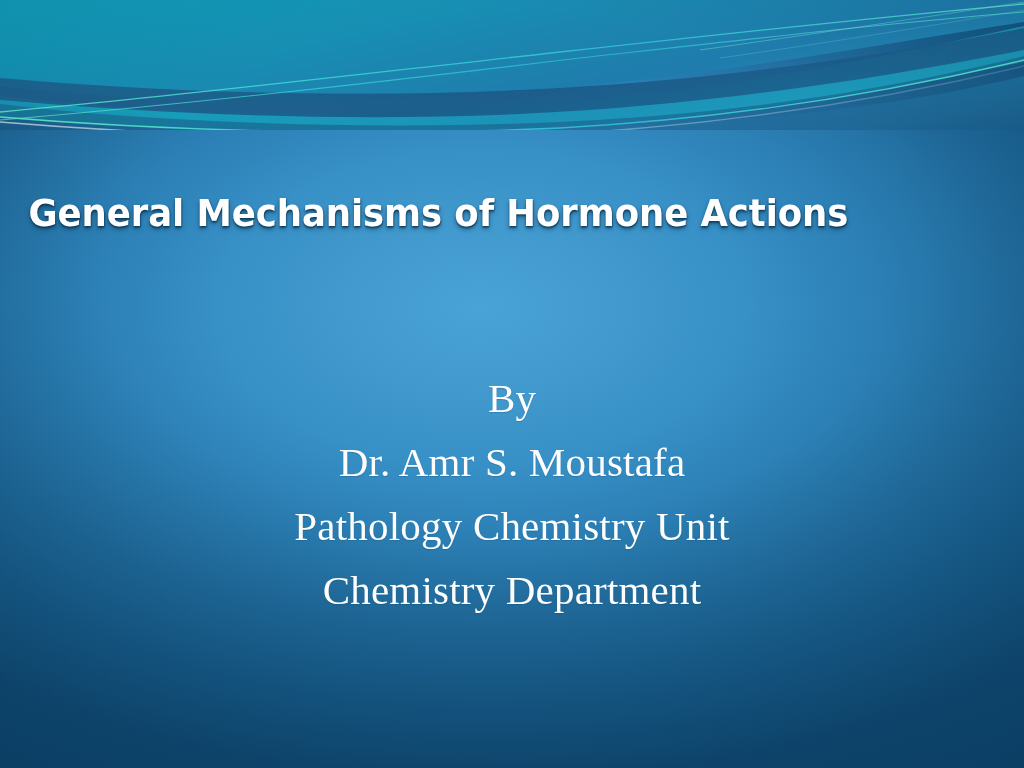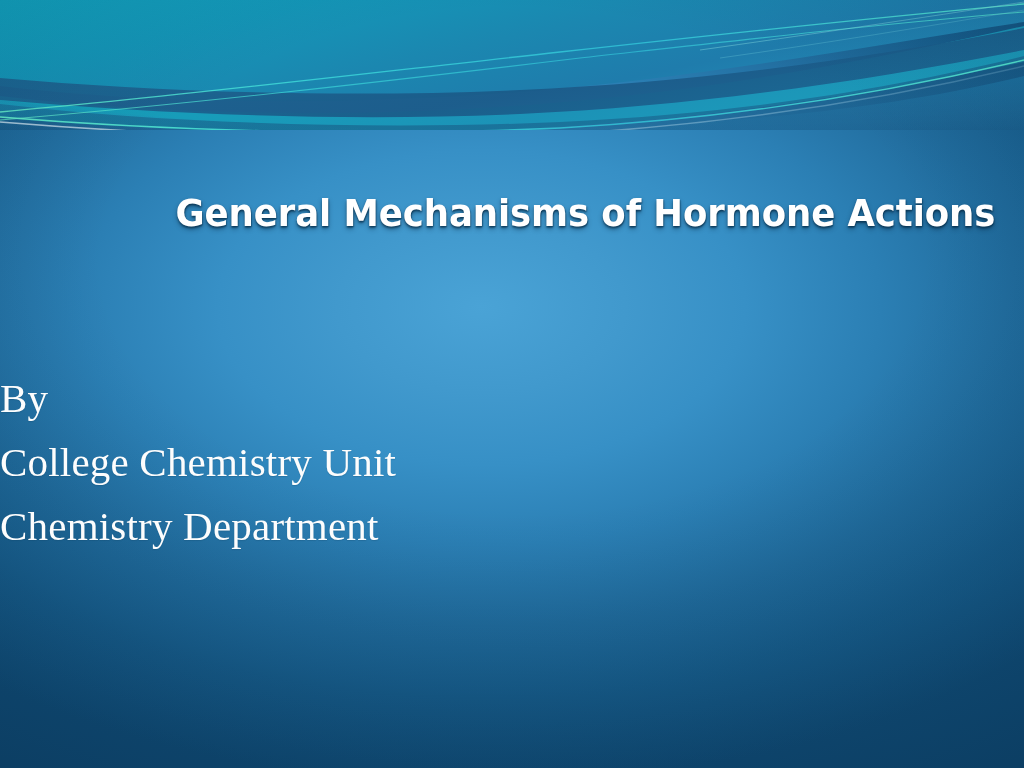--- a/index.html
+++ b/index.html
@@ -46,21 +46,21 @@
     height: 130px;
     pointer-events: none;
   }
 
   
   #title-block {
     position: absolute;
     top: 192px;
     left: 0;
     width: 1024px;
-    text-align: right;
+    text-align: left;
   }
   #slide-title {
     display: inline-block;
     margin: 0;
     color: #ffffff;
     font-family: "DejaVu Sans", sans-serif;
     font-size: 38px;
     font-weight: 600;
     letter-spacing: -0.1px;
     line-height: 1.12;
@@ -71,20 +71,21 @@
       0px 3px 5px rgba(5,38,62,0.40),
       1px 1px 1px rgba(10,50,78,0.35);
   }
 
   
   #body-block {
     position: absolute;
     top: 366px;
     left: 0;
     width: 1024px;
+    text-align: center;
   }
   .body-line {
     color: #fdfdfd;
     font-family: "Liberation Serif", "DejaVu Serif", serif;
     font-size: 41px;
     font-weight: 400;
     line-height: 64px;
     letter-spacing: 0.2px;
     white-space: nowrap;
     text-shadow: 0 1px 1px rgba(14,62,94,0.22);
@@ -175,17 +176,18 @@
   </svg>
 
   <div id="vignette"></div>
 
   <div id="title-block">
     <h1 id="slide-title">General Mechanisms of Hormone Actions</h1>
   </div>
 
   <div id="body-block">
     <div class="body-line">By</div>
-    <div class="body-line">College Chemistry Unit</div>
+    <div class="body-line">Dr. Amr S. Moustafa</div>
+    <div class="body-line">Pathology Chemistry Unit</div>
     <div class="body-line">Chemistry Department</div>
   </div>
 
 </div>
 
 </body></html>

